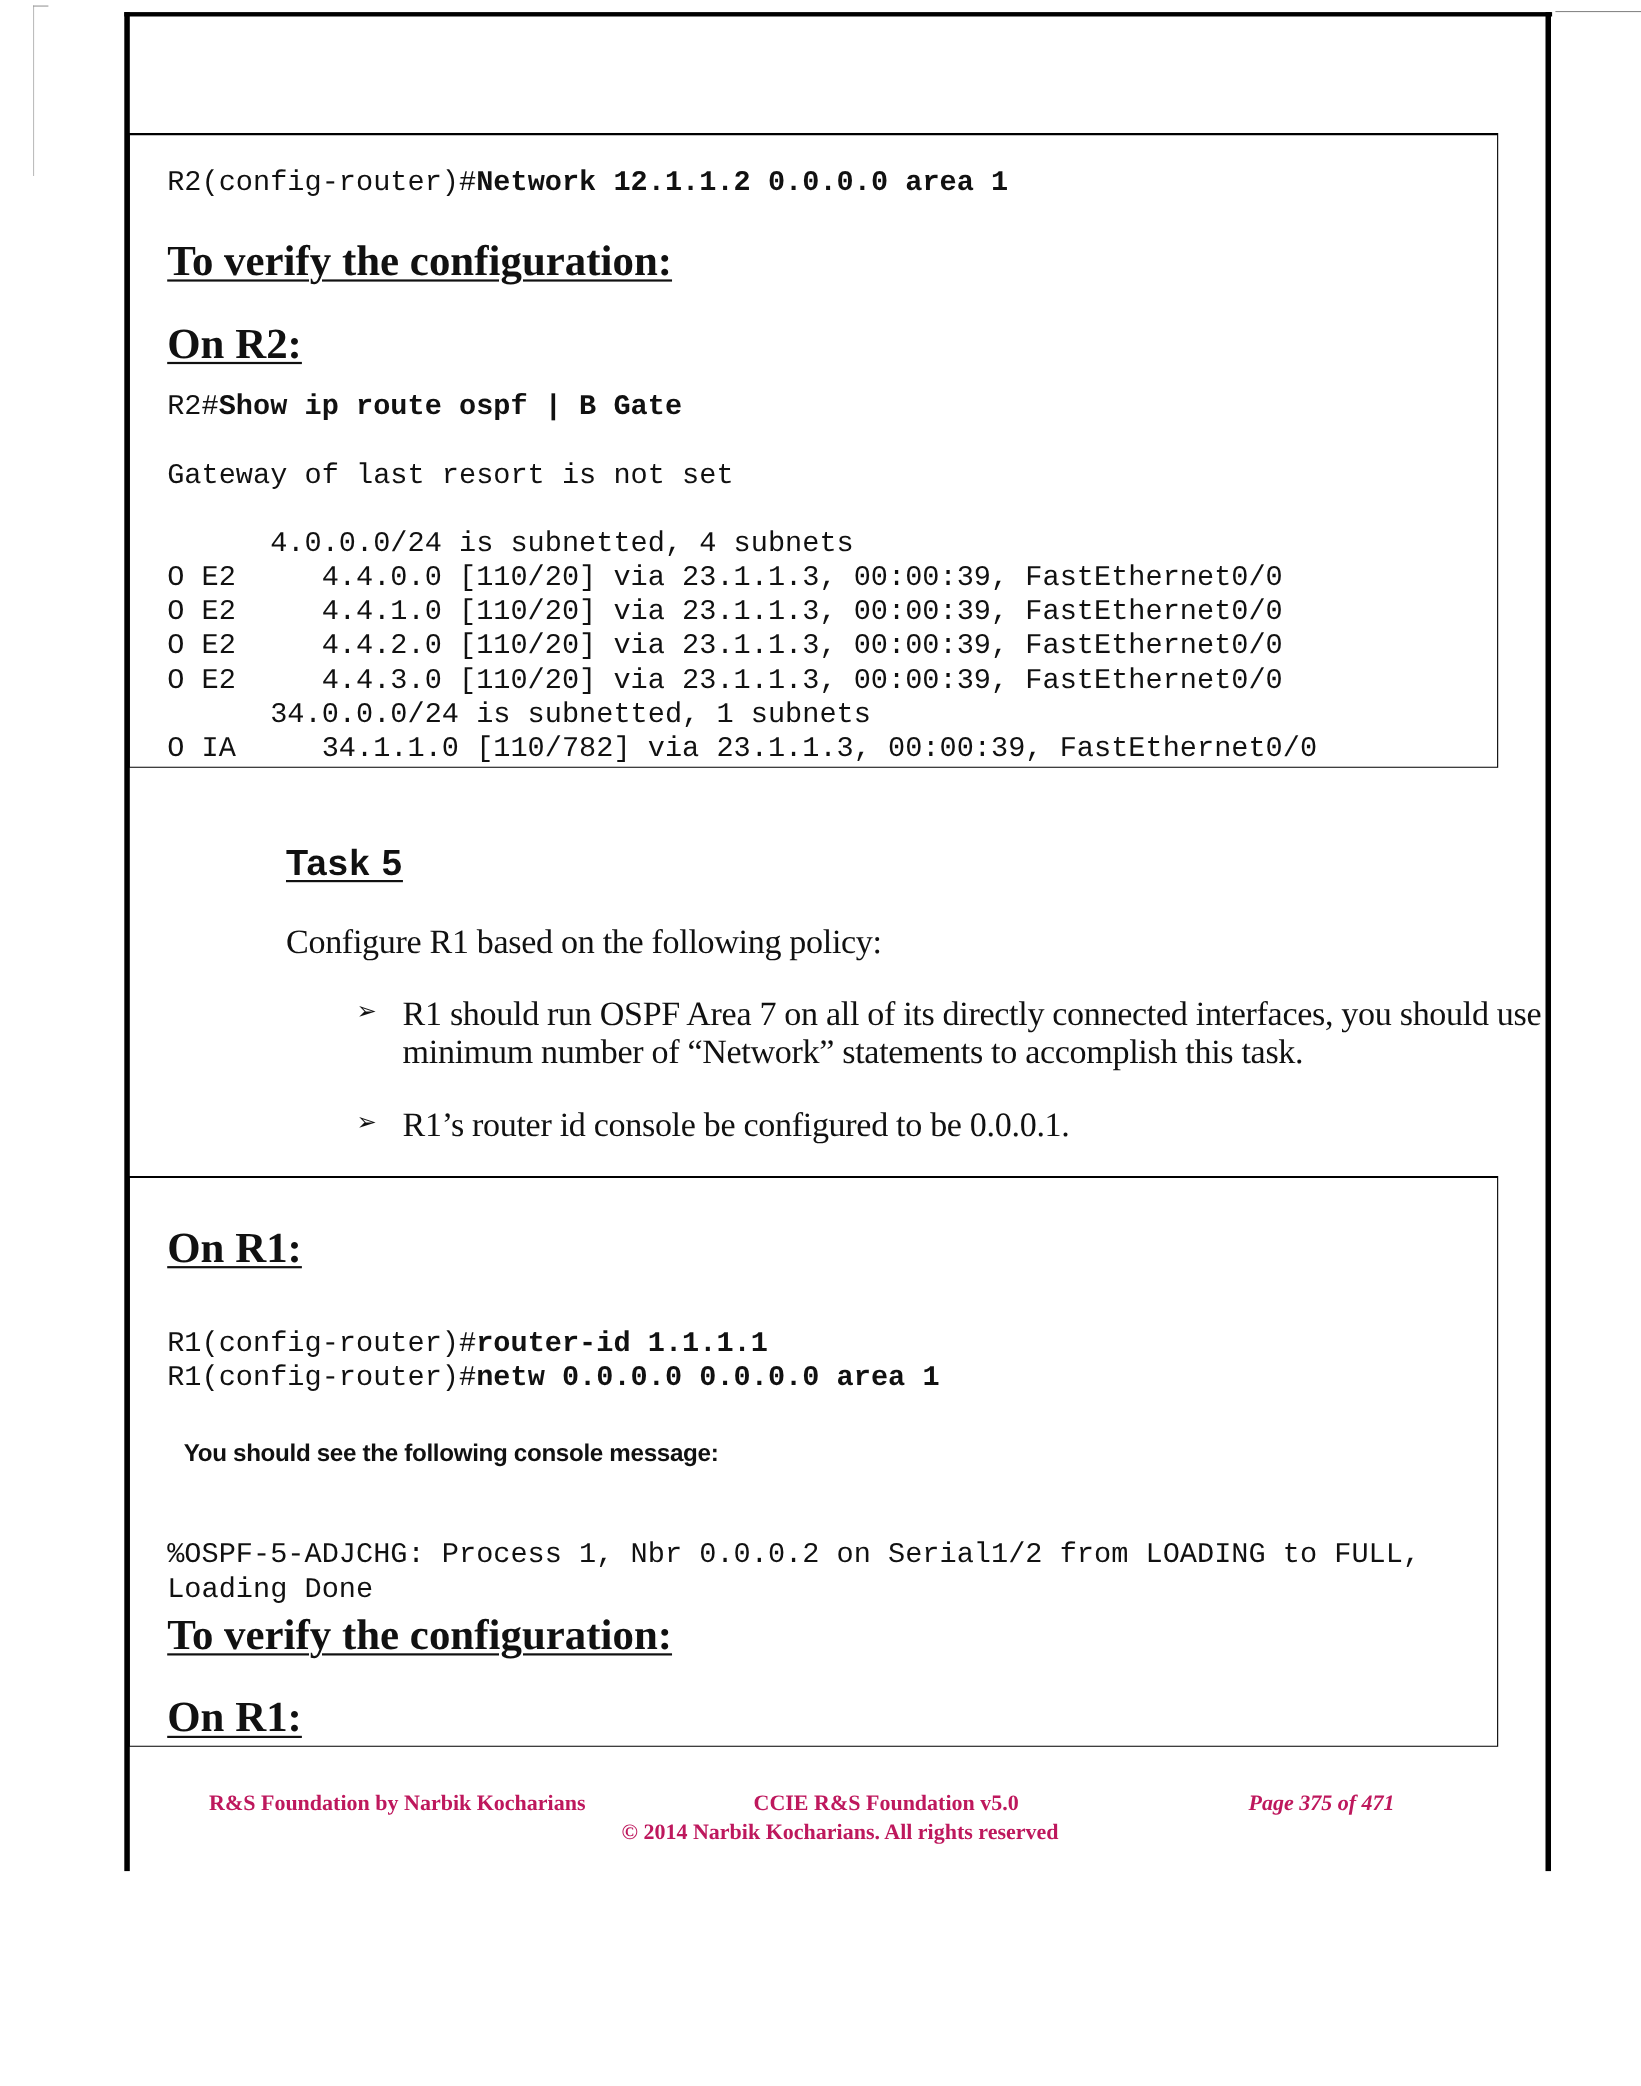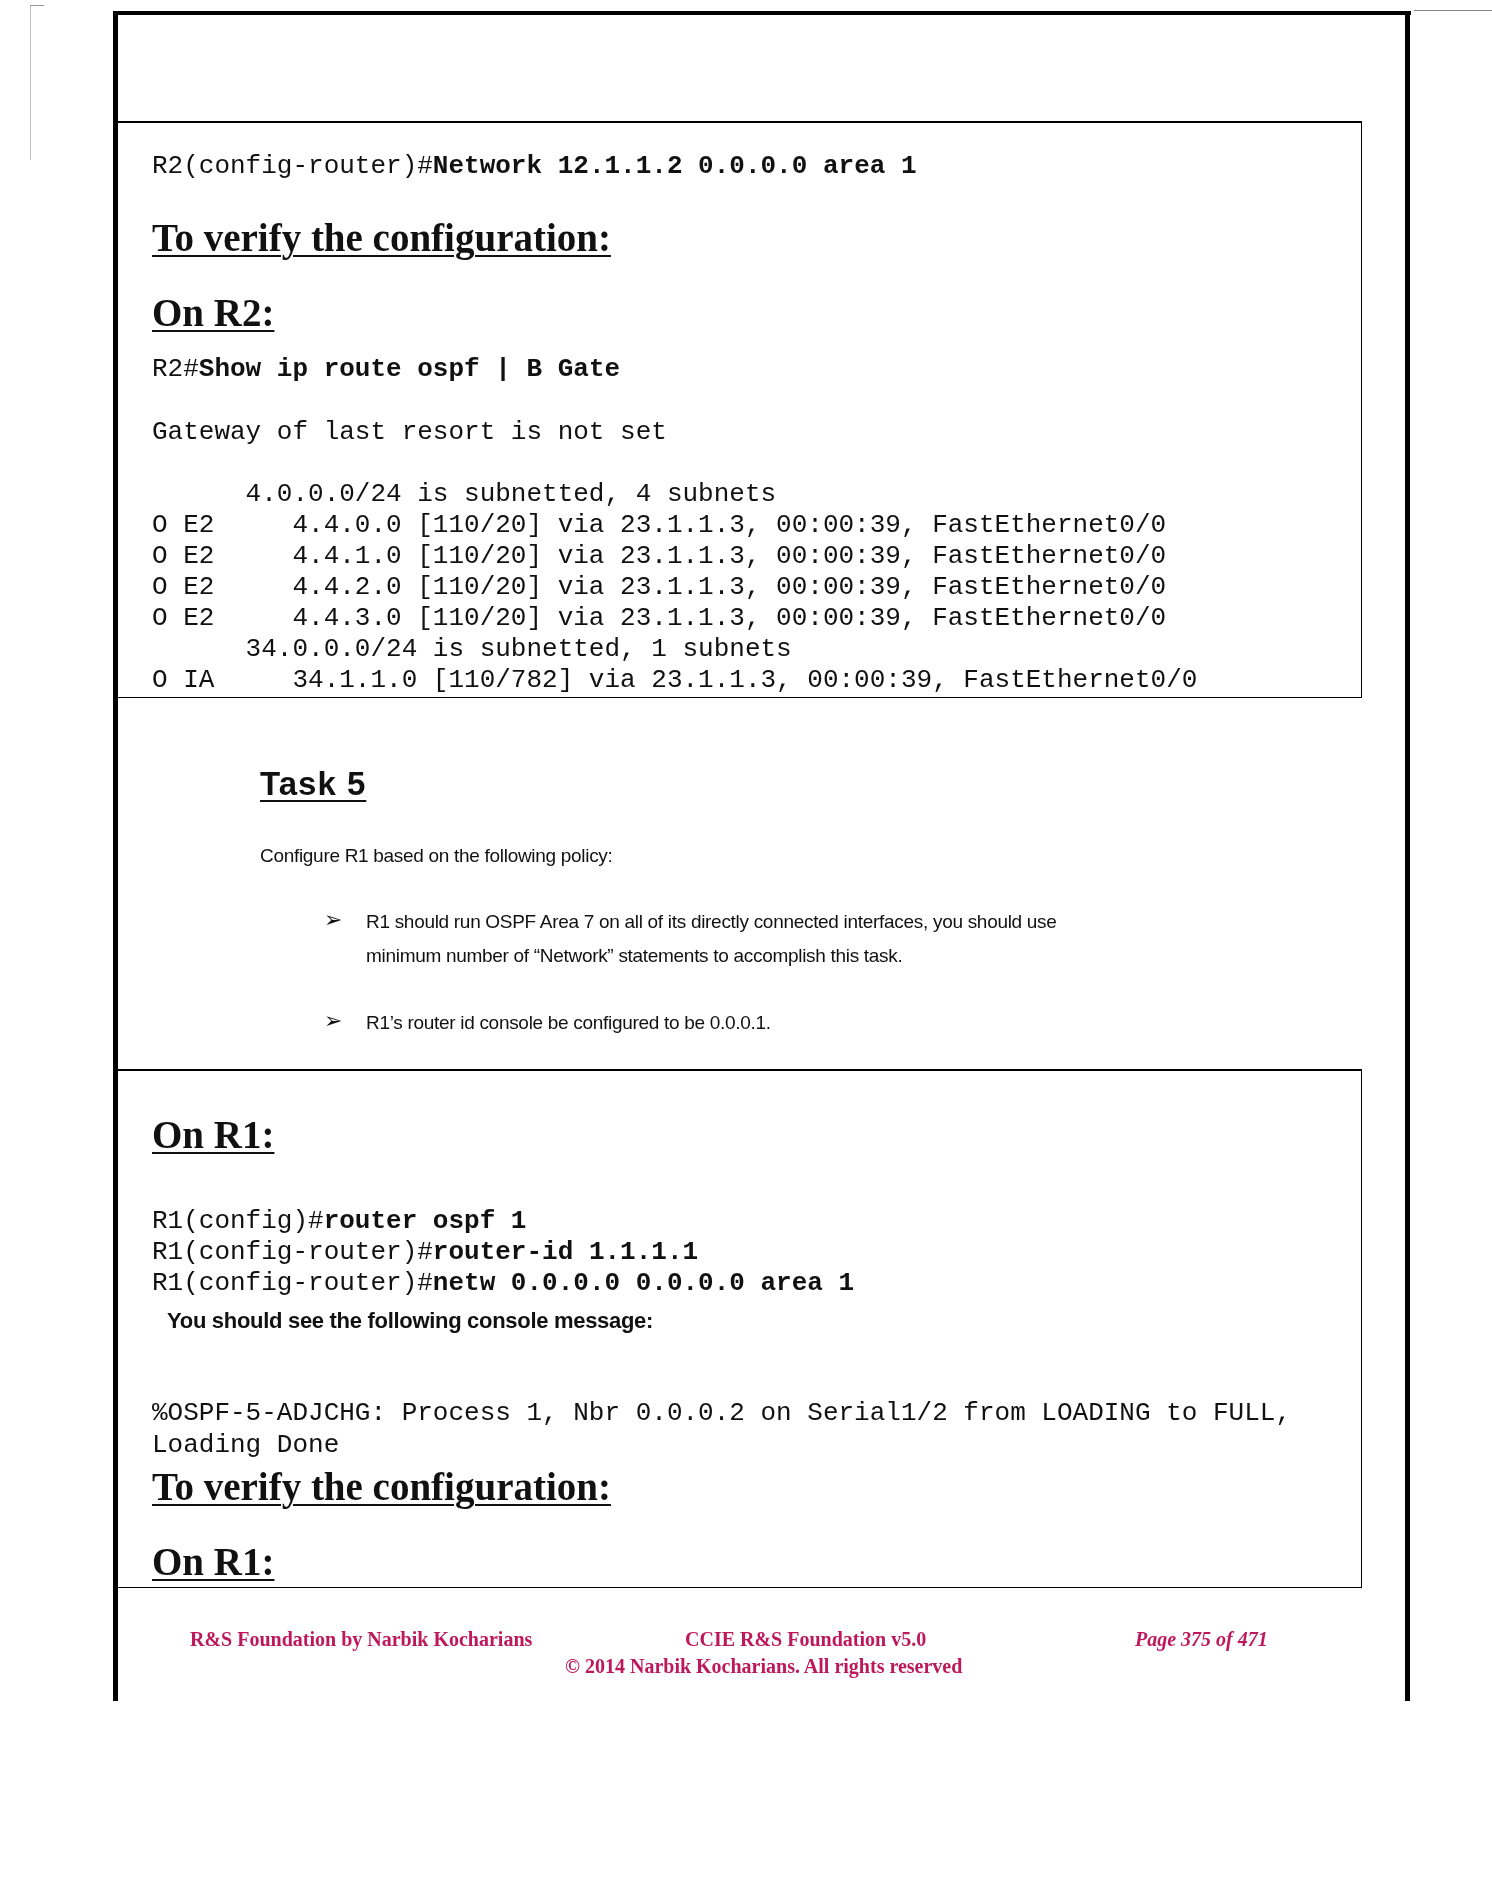--- a/index.html
+++ b/index.html
@@ -15,21 +15,21 @@
   .margin-tick { left:1478px; top:1338px; width:14px; height:1px; background:#333; }
 
   .box { position:absolute; border:1.5px solid #000; box-sizing:border-box; }
   .box1 { left:117px; top:121px; width:1245px; height:577px; border-top-width:2px; }
   .box2 { left:117px; top:1069px; width:1245px; height:519px; border-top-width:2px; }
 
   .mono { font-family:"Liberation Mono","DejaVu Sans Mono",monospace; font-size:26px; white-space:pre; line-height:31px; }
   .mono b { font-weight:bold; }
   .serif-head { font-family:"Liberation Serif","DejaVu Serif",serif; font-weight:bold; font-size:39px; text-decoration:underline; text-decoration-thickness:2px; text-underline-offset:4px; }
   .task-title { font-family:"Liberation Sans","DejaVu Sans",sans-serif; font-weight:900; font-size:33px; text-decoration:underline; text-decoration-thickness:2px; text-underline-offset:5px; letter-spacing:1px; }
-  .body-text { font-family:Liberation Sans, sans-serif; font-size:19px; line-height:34px; letter-spacing:-0.3px; }
+  .body-text { font-family:Liberation Serif, serif; font-size:31px; line-height:34px; letter-spacing:-0.3px; }
   .bullet-arrow { font-family:"DejaVu Sans",sans-serif; font-size:22px; }
   .note-bold { font-family:"Liberation Sans","DejaVu Sans",sans-serif; font-weight:bold; font-size:22px; letter-spacing:-0.3px; }
   .footer { font-family:"Liberation Serif","DejaVu Serif",serif; font-weight:bold; font-size:20px; color:#be185d; white-space:nowrap; }
   .footer-italic { font-style:italic; }
 </style>
 </head>
 <body>
 
 <div class="abs scan-line-left"></div>
 <div class="abs scan-top-left"></div>
@@ -65,21 +65,21 @@
 <div class="abs" style="left:280px; top:1006px;">
   <span class="abs bullet-arrow" style="left:0; top:2px;">➢</span>
   <div class="abs body-text" style="left:42px; top:0; white-space:nowrap;">R1’s router id console be configured to be 0.0.0.1.</div>
 </div>
 
 <div class="box box2"></div>
 
 <div class="abs serif-head" style="left:130px; top:1112px;">On R1:</div>
 
 <div class="abs mono" style="left:130px; top:1175px;">
-<div style="height:31px;"><span>R1(config)#</span><b>router ospf 1</b></div><div style="height:31px;"><span>R1(config-router)#</span><b>router-id 1.1.1.1</b></div><div style="height:31px;"><span>R1(config-router)#</span><b>netw 0.0.0.0 0.0.0.0 area 1</b></div>
+<div style="height:31px;"><span>R1(config-router)#</span><b>router-id 1.1.1.1</b></div><div style="height:31px;"><span>R1(config-router)#</span><b>netw 0.0.0.0 0.0.0.0 area 1</b></div>
 </div>
 
 <div class="abs note-bold" style="left:145px; top:1308px;">You should see the following console message:</div>
 
 <div class="abs mono" style="left:130px; top:1367px;">
 <div style="height:32px;">%OSPF-5-ADJCHG: Process 1, Nbr 0.0.0.2 on Serial1/2 from LOADING to FULL,</div><div style="height:32px;">Loading Done</div>
 </div>
 
 <div class="abs serif-head" style="left:130px; top:1464px;">To verify the configuration:</div>
 <div class="abs serif-head" style="left:130px; top:1539px;">On R1:</div>

